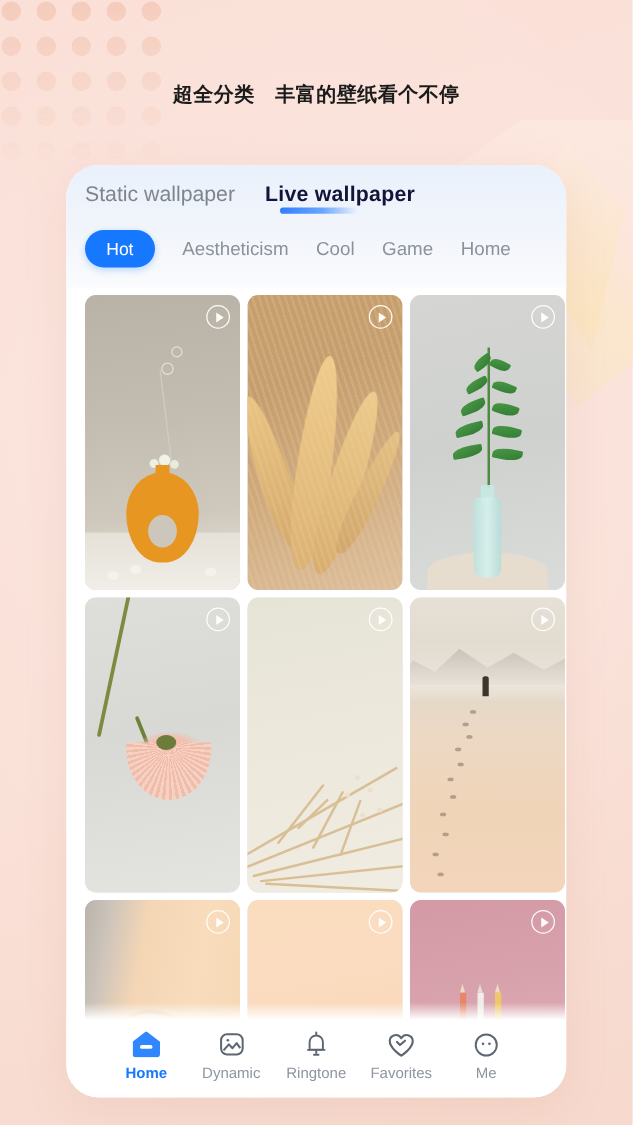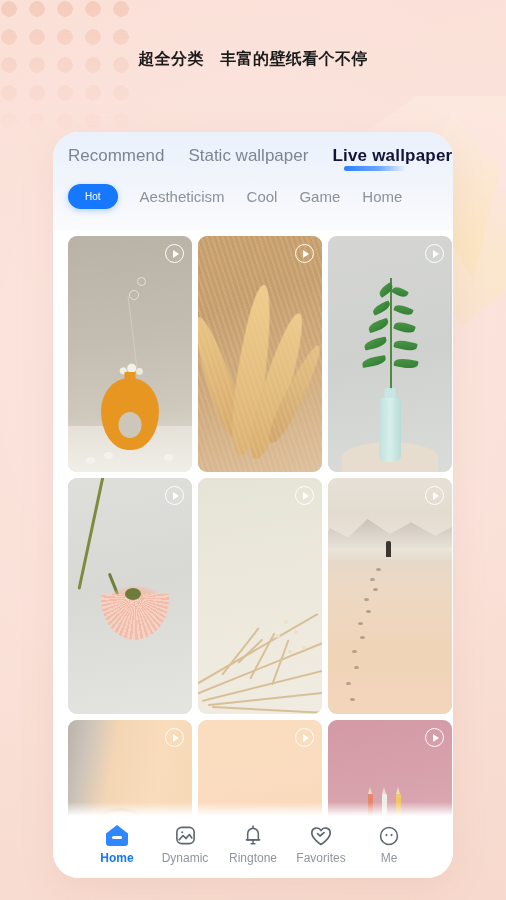--- a/index.html
+++ b/index.html
@@ -41,21 +41,21 @@
     background:radial-gradient(130% 85% at 50% 40%, rgba(255,255,255,.18) 0%, rgba(255,255,255,0) 55%);
   }
 
   
   #header { position:absolute; left:0; right:0; top:38px; text-align:center; z-index:4; }
   #title {
     font-size:28px; font-weight:bold; color:#131313; letter-spacing:2px;
     line-height:1.2;
   }
   #subtitle {
-    margin-top:11px; font-size:16px; font-weight:bold; color:#1b1b1b;
+    margin-top:28px; font-size:16px; font-weight:bold; color:#1b1b1b;
     letter-spacing:.4px;
   }
 
   
   #phone {
     position:absolute; left:53px; top:132px; width:400px; height:746px;
     background:#ffffff;
     border-radius:26px;
     box-shadow:0 10px 34px rgba(190,130,110,.13);
     overflow:hidden;
@@ -78,21 +78,21 @@
     position:absolute; left:12px; bottom:1px; width:62px; height:5px; border-radius:3px;
     background:linear-gradient(90deg,#2f7dff 0%, #6aa6ff 55%, rgba(150,190,255,0) 100%);
   }
 
   #chips {
     position:absolute; left:15px; top:52px; display:flex; align-items:center; gap:22px;
     white-space:nowrap;
   }
   .chip { font-size:15px; color:#8a929c; }
   .chip.active {
-    background:#1677ff; color:#fff; font-size:10px;
+    background:#1677ff; color:#fff; font-size:14px;
     padding:7px 17px; border-radius:16px;
     box-shadow:0 2px 6px rgba(22,119,255,.28);
   }
 
   
   #grid {
     position:absolute; left:15px; top:104px; width:380px;
     display:grid; grid-template-columns:repeat(3,124px); gap:6px;
   }
   .cardwrap { position:relative; }
@@ -217,23 +217,20 @@
 
 <div id="header">
   <div id="subtitle">超全分类　丰富的壁纸看个不停</div>
 </div>
 
 <div id="phone">
   <div id="phone-inner">
 
     <div id="tabbar-wrap">
       <div id="tabs">
-        <div class="tab">
-          <span>Recommend</span>
-        </div>
         <div class="tab">
           <span>Static wallpaper</span>
         </div>
         <div class="tab active">
           <span>Live wallpaper</span>
           <span class="tab-underline"></span>
         </div>
       </div>
 
       <div id="chips">

